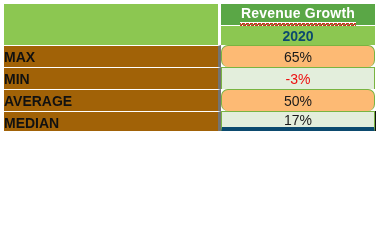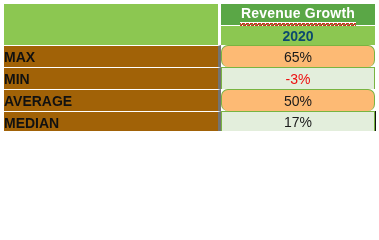--- a/index.html
+++ b/index.html
@@ -109,21 +109,21 @@
     font-size: 14px;
     border-top: 1px solid #79b441;
     border-left: 1px solid #79b441;
     border-right: 1px solid #79b441;
   }
   .row-value.bg-white { background: #fdba74; border-radius: 7px; }
   .row-value.bg-tint  { background: #e3eedc; }
   .row-value.neg      { color: #ee1111; }
 
   tr.last .row-value {
-    border-bottom: 2px solid #0c4a6e;
+    border-bottom: 6px solid #0c4a6e;
     box-shadow: 1px 0 0 0 #111111;
   }
   tr.last .row-label { border-bottom: 0; margin-top: 40px; }
 </style>
 </head>
 <body>
 
 <div id="sheet">
 
   <table class="stats">

